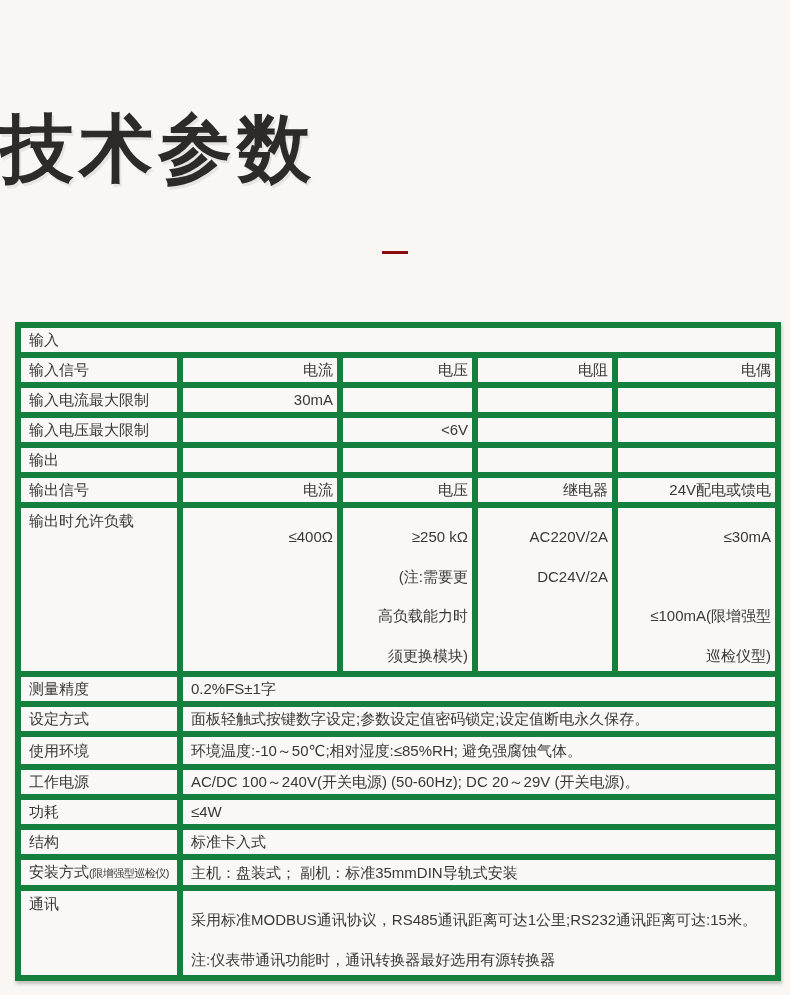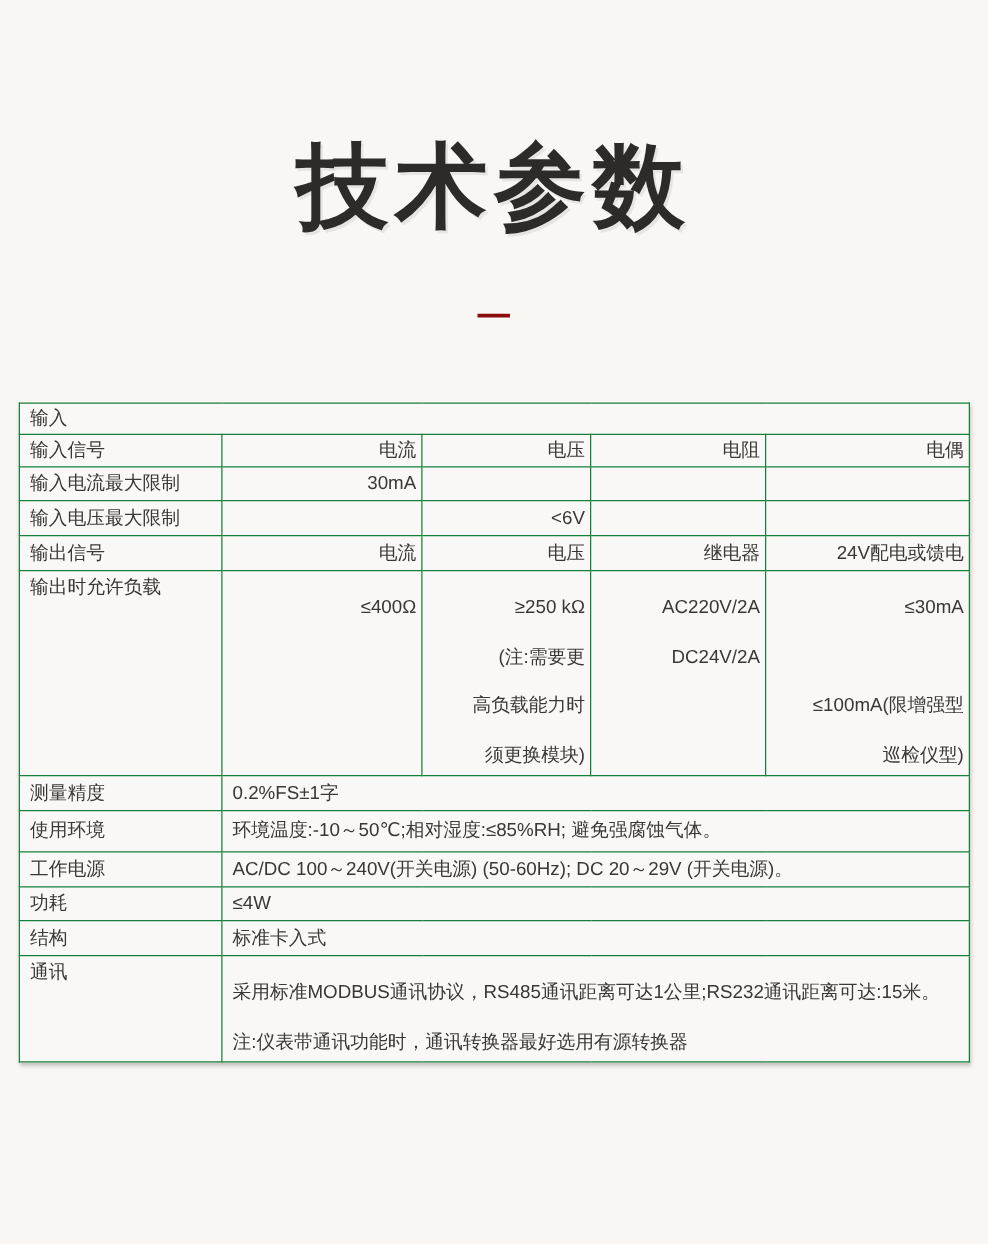--- a/index.html
+++ b/index.html
@@ -12,21 +12,20 @@
     width: 790px;
     height: 995px;
     background: #f9f6f4;
     font-family: "Liberation Sans", "DejaVu Sans", sans-serif;
     color: #3a3736;
     overflow: hidden;
   }
   .page-title {
     margin: 0;
     padding-top: 100px;
-    text-align: center;
     font-size: 74px;
     font-weight: 900;
     letter-spacing: 5px;
     color: #2e2a29;
     text-shadow: 2px 3px 0 rgba(0,0,0,0.07);
   }
   .title-dash {
     position: absolute;
     left: 50%;
     top: 251px;
@@ -39,21 +38,21 @@
     position: absolute;
     left: 15px;
     top: 322px;
     width: 760px;
     border-collapse: collapse;
     table-layout: fixed;
     background: #faf8f6;
     box-shadow: 1px 3px 3px rgba(70,60,55,0.28);
   }
   table.spec-table td {
-    border: 1px solid #15803d;
+    border: 6px solid #15803d;
     font-size: 15px;
     line-height: 20px;
     padding: 2px 4px;
     vertical-align: middle;
     overflow: hidden;
     white-space: nowrap;
   }
   table.spec-table td.left {
     text-align: left;
     padding-left: 8px;
@@ -107,20 +106,27 @@
           <td class="center"></td>
           <td class="center"></td>
         </tr>
         <tr style="height: 28px;">
           <td class="left">输入电压最大限制</td>
           <td class="center"></td>
           <td class="center">&lt;6V</td>
           <td class="center"></td>
           <td class="center"></td>
         </tr>
+        <tr style="height: 27px;">
+          <td class="left">输出</td>
+          <td class="center"></td>
+          <td class="center"></td>
+          <td class="center"></td>
+          <td class="center"></td>
+        </tr>
         <tr style="height: 28px;">
           <td class="left">输出信号</td>
           <td class="center">电流</td>
           <td class="center">电压</td>
           <td class="center">继电器</td>
           <td class="center">24V配电或馈电</td>
         </tr>
         <tr style="height: 110px;">
           <td class="left vtop">输出时允许负载</td>
           <td class="center vtop">
@@ -140,36 +146,44 @@
             <div class="cell-line">≤30mA</div>
             <div class="cell-line">&nbsp;</div>
             <div class="cell-line">≤100mA(限增强型</div>
             <div class="cell-line">巡检仪型)</div>
           </td>
         </tr>
         <tr style="height: 28px;">
           <td class="left">测量精度</td>
           <td colspan="4" class="left">0.2%FS±1字</td>
         </tr>
+        <tr style="height: 28px;">
+          <td class="left">设定方式</td>
+          <td colspan="4" class="left">面板轻触式按键数字设定;参数设定值密码锁定;设定值断电永久保存。</td>
+        </tr>
         <tr style="height: 33px;">
           <td class="left">使用环境</td>
           <td colspan="4" class="left">环境温度:-10～50℃;相对湿度:≤85%RH; 避免强腐蚀气体。</td>
         </tr>
         <tr style="height: 28px;">
           <td class="left">工作电源</td>
           <td colspan="4" class="left">AC/DC 100～240V(开关电源) (50-60Hz); DC 20～29V (开关电源)。</td>
         </tr>
         <tr style="height: 27px;">
           <td class="left">功耗</td>
           <td colspan="4" class="left">≤4W</td>
         </tr>
         <tr style="height: 28px; margin-top: 12px;">
           <td class="left">结构</td>
           <td colspan="4" class="left">标准卡入式</td>
         </tr>
+        <tr style="height: 27px;">
+          <td class="left">安装方式<span class="small-note">(限增强型巡检仪)</span></td>
+          <td colspan="4" class="left">主机：盘装式； 副机：标准35mmDIN导轨式安装</td>
+        </tr>
         <tr style="height: 54px;">
           <td class="left vtop">通讯</td>
           <td colspan="4" class="left vtop">
             <div class="cell-line">采用标准MODBUS通讯协议，RS485通讯距离可达1公里;RS232通讯距离可达:15米。</div>
             <div class="cell-line">注:仪表带通讯功能时，通讯转换器最好选用有源转换器</div>
           </td>
         </tr>
       </tbody>
   </table>
 </div>

